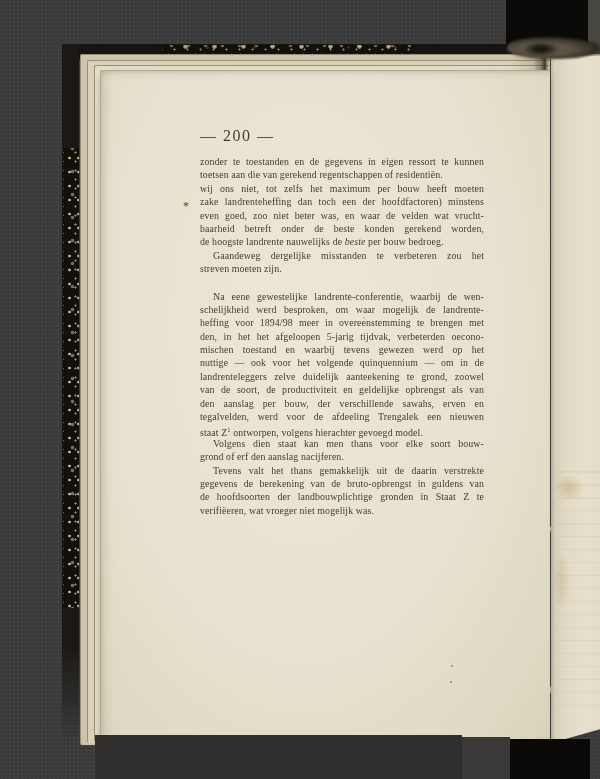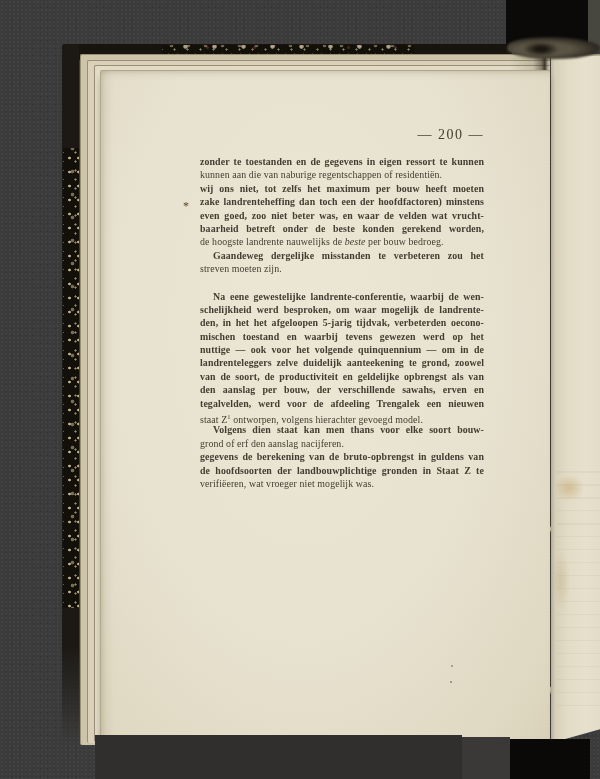--- a/index.html
+++ b/index.html
@@ -67,27 +67,27 @@
   .top-right-col{position:absolute;left:588px;top:0;width:12px;height:52px;background:#47463f;}
   .headband{position:absolute;left:507px;top:37px;width:93px;height:22px;
     background:radial-gradient(ellipse at 40% 55%, #5a5444 0 35%, #39342a 60%, rgba(24,21,15,.85) 80%, rgba(24,21,15,0) 100%);
     border-radius:45% 55% 50% 50%;filter:blur(1px);}
   .headband-dark{position:absolute;left:524px;top:42px;width:34px;height:14px;border-radius:50%;
     background:radial-gradient(#191610 20%, rgba(25,22,16,0) 75%);filter:blur(1px);}
   .below-shadow{position:absolute;left:95px;top:735px;width:367px;height:44px;background:#302f2d;}
   .mid-col{position:absolute;left:462px;top:737px;width:48px;height:42px;background:#3a3937;}
   .black-bottom{position:absolute;left:510px;top:739px;width:80px;height:40px;background:#0a0908;}
   
-  .page-header{position:absolute;left:200px;top:127px;width:284px;text-align:right;
-    font-size:14px;letter-spacing:1.5px;color:#463c2e;}
+  .page-header{position:absolute;left:200px;top:127px;width:284px;text-align:left;
+    font-size:16px;letter-spacing:1.5px;color:#463c2e;}
   .margin-mark{position:absolute;left:183px;top:201px;font-size:12px;color:#5d4520;line-height:10px;}
   .text-block{position:absolute;left:200px;top:155px;width:284px;color:#453c31;
     font-size:9.9px;letter-spacing:.1px;}
   .line{height:13.4px;line-height:13.4px;white-space:normal;overflow:visible;}
-  .line.just{text-align:justify;text-align-last:justify;font-weight:bold;}
+  .line.just{text-align:justify;text-align-last:justify;}
   .line.ind{text-indent:13px;}
   .line.gap{margin-top:14px;}
   .it{font-style:italic;}
   .sup{font-size:6.5px;vertical-align:super;}
 </style>
 </head>
 <body>
 
 <div class="scene">
 
@@ -126,38 +126,40 @@
   <div class="black-bottom"></div>
   <div class="black-top"></div>
   <div class="top-right-col"></div>
   <div class="headband"></div>
   <div class="headband-dark"></div>
 
   <div class="page-header">— 200 —</div>
   <div class="margin-mark">*</div>
   <div class="text-block">
       <div class="line just"><span>zonder te toestanden en de gegevens in eigen ressort te kunnen</span></div>
-      <div class="line"><span>kunnen aan die van naburige regentschappen of residentiën.</span></div>
+      <div class="line"><span>toetsen aan die van gerekend regentschappen of residentiën.</span></div>
       <div class="line just"><span>wij ons niet, tot zelfs het maximum per bouw heeft moeten</span></div>
       <div class="line just"><span>zake landrenteheffing dan toch een der hoofdfactoren) minstens</span></div>
       <div class="line just"><span>even goed, zoo niet beter was, en waar de velden wat vrucht-</span></div>
       <div class="line just"><span>baarheid betreft onder de beste konden gerekend worden,</span></div>
       <div class="line"><span>de hoogste landrente nauwelijks de </span><span class="it">beste</span><span> per bouw bedroeg.</span></div>
       <div class="line just ind"><span>Gaandeweg dergelijke misstanden te verbeteren zou het</span></div>
       <div class="line"><span>streven moeten zijn.</span></div>
       <div class="line just ind gap"><span>Na eene gewestelijke landrente-conferentie, waarbij de wen-</span></div>
       <div class="line just"><span>schelijkheid werd besproken, om waar mogelijk de landrente-</span></div>
+      <div class="line just"><span>heffing voor 1894/98 meer in overeenstemming te brengen met</span></div>
       <div class="line just"><span>den, in het het afgeloopen 5-jarig tijdvak, verbeterden oecono-</span></div>
       <div class="line just"><span>mischen toestand en waarbij tevens gewezen werd op het</span></div>
       <div class="line just"><span>nuttige — ook voor het volgende quinquennium — om in de</span></div>
       <div class="line just"><span>landrenteleggers zelve duidelijk aanteekening te grond, zoowel</span></div>
       <div class="line just"><span>van de soort, de productiviteit en geldelijke opbrengst als van</span></div>
       <div class="line just"><span>den aanslag per bouw, der verschillende sawahs, erven en</span></div>
       <div class="line just"><span>tegalvelden, werd voor de afdeeling Trengalek een nieuwen</span></div>
       <div class="line"><span>staat Z</span><span class="sup">1</span><span> ontworpen, volgens hierachter gevoegd model.</span></div>
       <div class="line just ind"><span>Volgens dien staat kan men thans voor elke soort bouw-</span></div>
       <div class="line"><span>grond of erf den aanslag nacijferen.</span></div>
+      <div class="line just ind"><span>Tevens valt het thans gemakkelijk uit de daarin verstrekte</span></div>
       <div class="line just"><span>gegevens de berekening van de bruto-opbrengst in guldens van</span></div>
       <div class="line just"><span>de hoofdsoorten der landbouwplichtige gronden in Staat Z te</span></div>
       <div class="line"><span>verifiëeren, wat vroeger niet mogelijk was.</span></div>
     </div>
 
 </div>
 
 </body></html>

